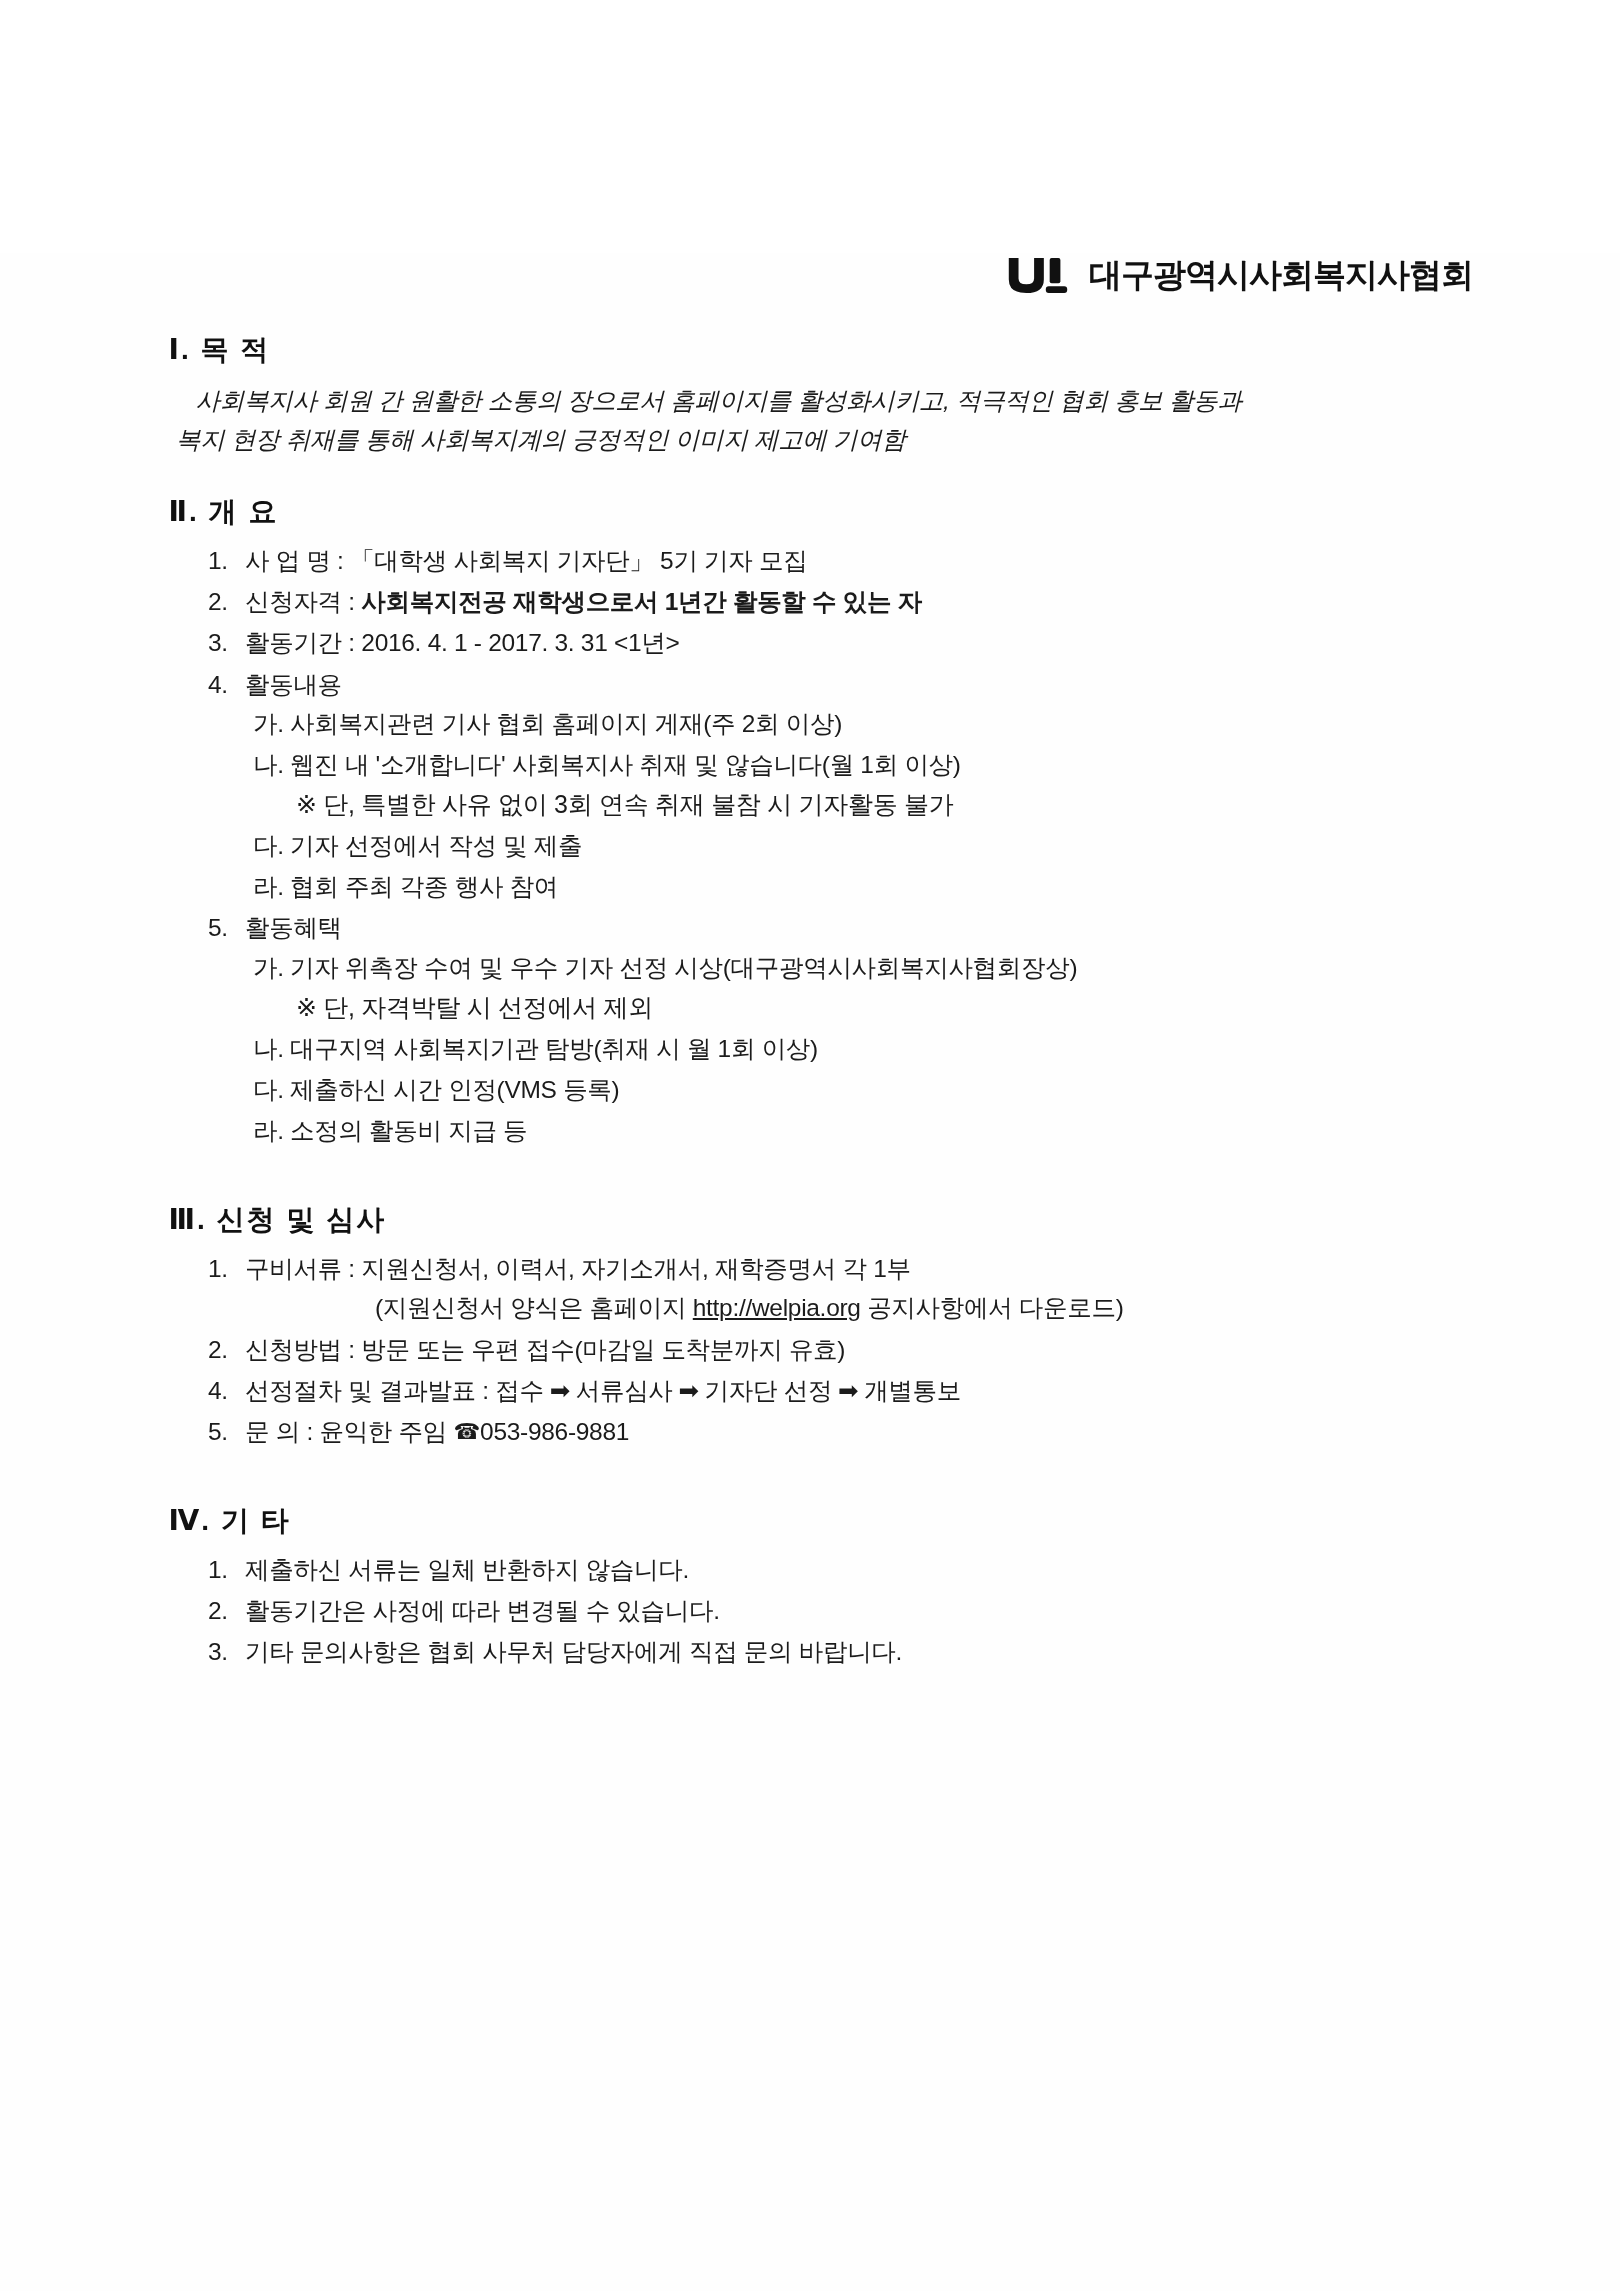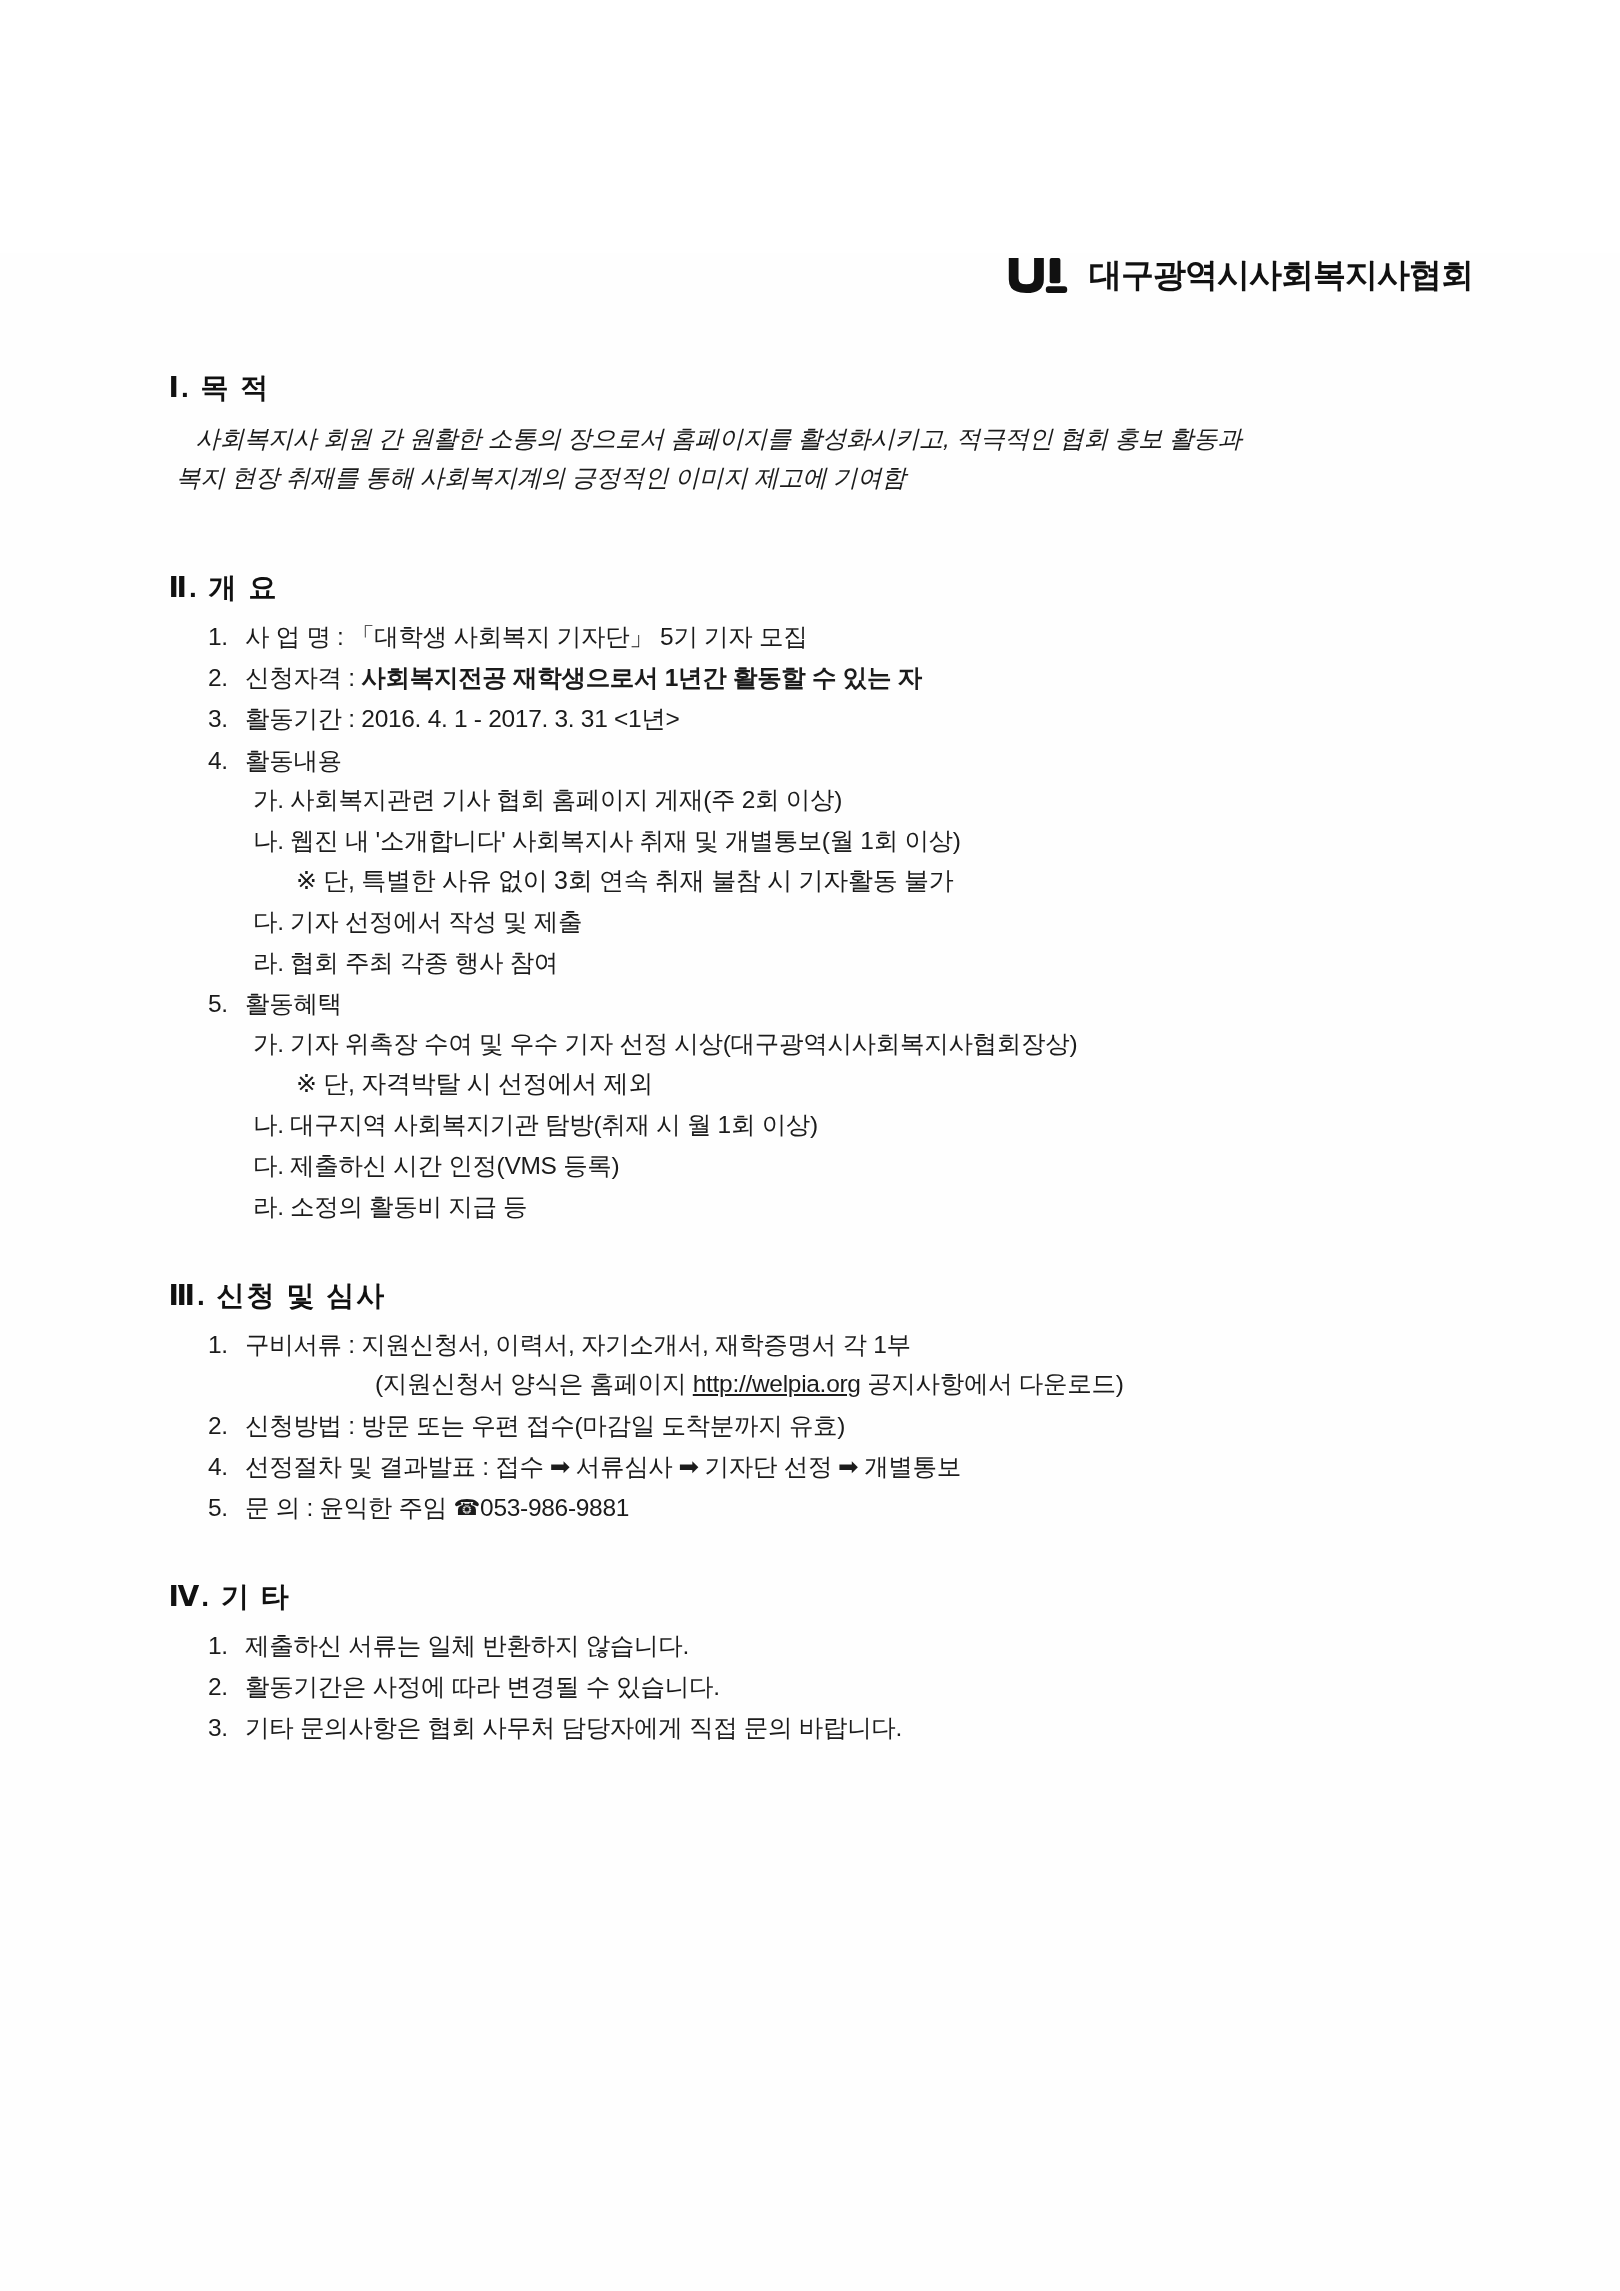--- a/index.html
+++ b/index.html
@@ -50,21 +50,21 @@
     font-size: 41px;
     font-weight: bold;
     letter-spacing: 1px;
     margin-top: 17.6px;
     color: #111;
     white-space: nowrap;
   }
 
   
   .section {
-    margin-top: 71px;
+    margin-top: 33px;
   }
   .section-heading {
     font-size: 28px;
     font-weight: bold;
     letter-spacing: 2px;
     color: #111;
     padding-left: 21.6px;
   }
   .para {
     font-size: 24.5px;
@@ -172,21 +172,21 @@
       <li>
         <span class="num">2.</span><span>신청자격 : </span><span class="bold">사회복지전공 재학생으로서 1년간 활동할 수 있는 자</span>
       </li>
       <li>
         <span class="num">3.</span><span>활동기간 : 2016. 4. 1 - 2017. 3. 31 &lt;1년&gt;</span>
       </li>
       <li>
         <span class="num">4.</span><span>활동내용</span>
         <ul class="lvl2">
           <li><span class="kmark">가.</span><span>사회복지관련 기사 협회 홈페이지 게재(주 2회 이상)</span></li>
-          <li><span class="kmark">나.</span><span>웹진 내 '소개합니다' 사회복지사 취재 및 개별통보(월 1회 이상)</span>
+          <li><span class="kmark">나.</span><span>웹진 내 '소개합니다' 사회복지사 취재 및 않습니다(월 1회 이상)</span>
             <span class="note">※ 단, 특별한 사유 없이 3회 연속 취재 불참 시 기자활동 불가</span>
           </li>
           <li><span class="kmark">다.</span><span>기자 선정에서 작성 및 제출</span></li>
           <li><span class="kmark">라.</span><span>협회 주최 각종 행사 참여</span></li>
         </ul>
       </li>
       <li>
         <span class="num">5.</span><span>활동혜택</span>
         <ul class="lvl2">
           <li><span class="kmark">가.</span><span>기자 위촉장 수여 및 우수 기자 선정 시상(대구광역시사회복지사협회장상)</span>

